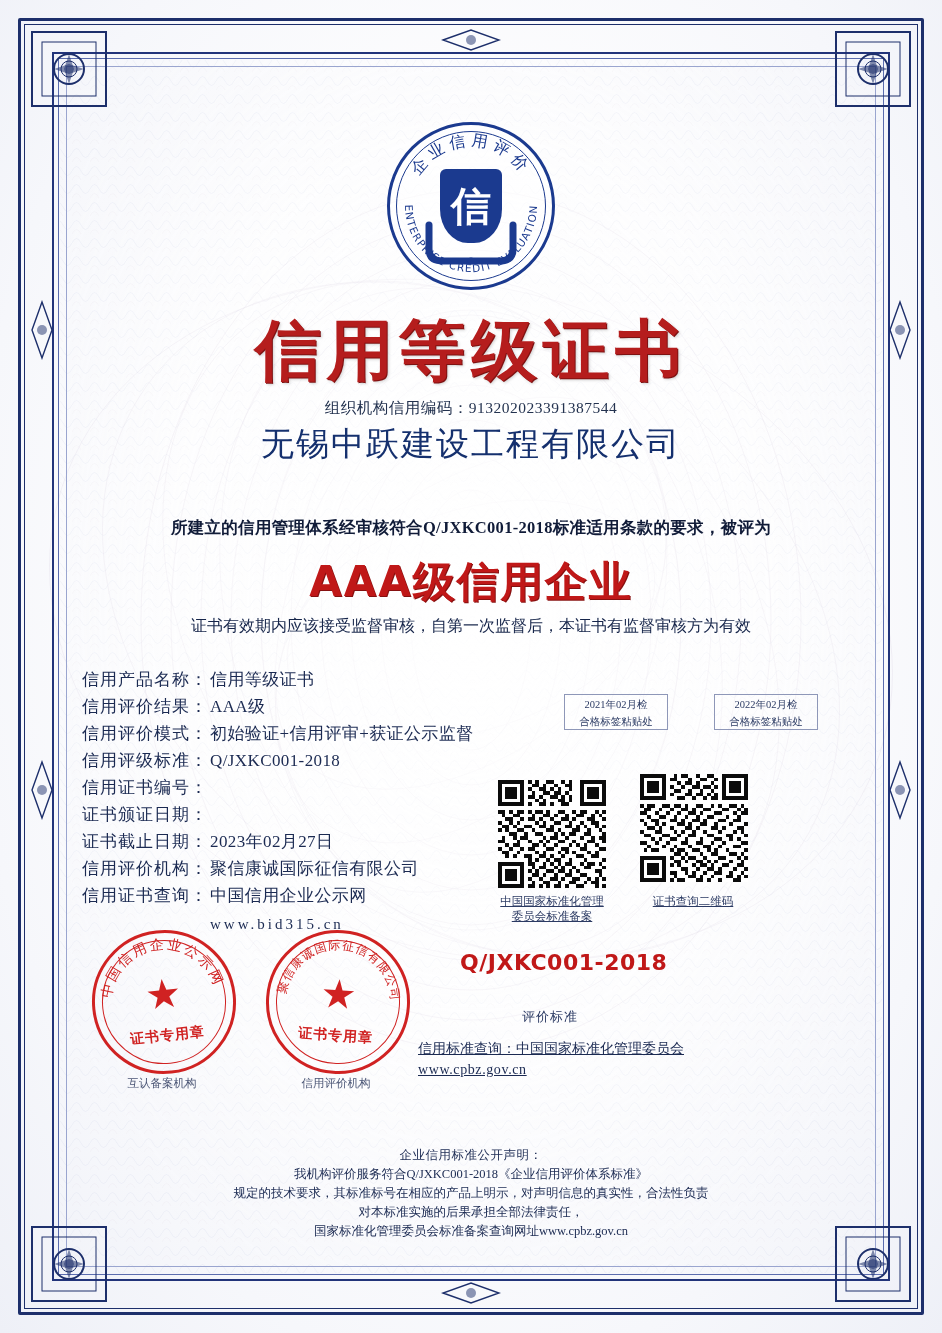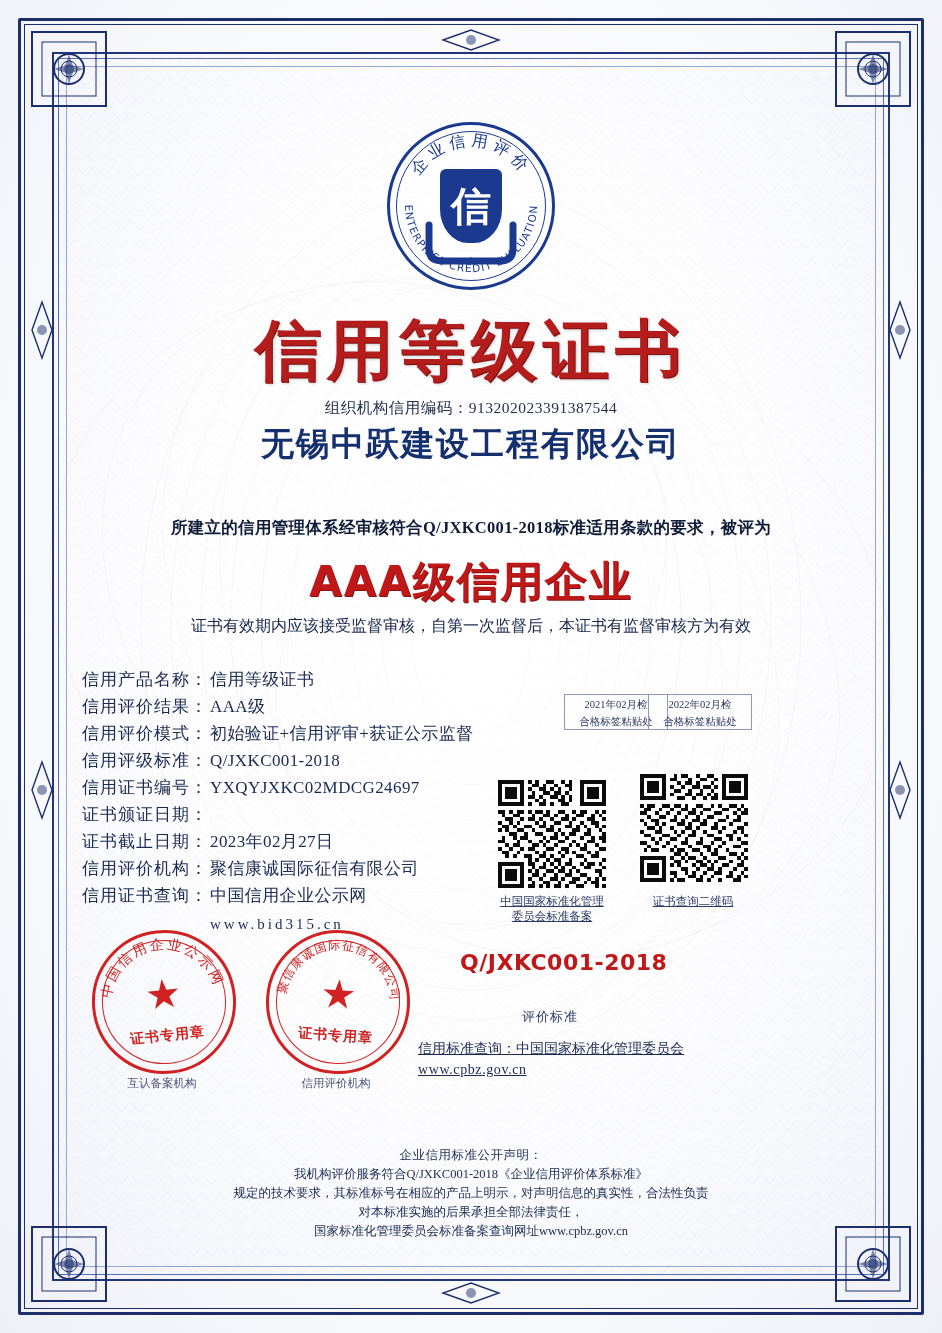--- a/index.html
+++ b/index.html
@@ -110,21 +110,21 @@
     text-shadow:1px 1px 0 #7e1212, 2px 2px 3px rgba(0,0,0,.18);
   }
 
   .code-line{
     position:absolute;left:0;right:0;top:328px;text-align:center;
     font-size:15.5px;color:#23324f;letter-spacing:.5px;
   }
   .company{
     position:absolute;left:0;right:0;top:352px;text-align:center;
     font-family:"DejaVu Sans", sans-serif;
-    font-weight:700;font-size:33px;color:#15306e;letter-spacing:2px;
+    font-weight:400;font-size:33px;color:#15306e;letter-spacing:2px;
   }
   .addr{
     position:absolute;left:0;right:0;top:405px;text-align:center;
     font-size:15.5px;color:#23324f;
   }
   .standard-line{
     position:absolute;left:0;right:0;top:447px;text-align:center;
     font-size:16.5px;color:#101b38;font-weight:700;letter-spacing:.3px;
   }
   .grade{
@@ -152,21 +152,21 @@
   }
 
   
   .insp{
     position:absolute;top:624px;width:104px;height:36px;
     border:1px solid #8e97b8;
     font-size:10.5px;line-height:17px;text-align:center;color:#2b3a63;
     padding-top:1px;box-sizing:border-box;
   }
   .insp1{left:494px;}
-  .insp2{left:578px;}
+  .insp2{left:644px;}
 
   
   .qr{position:absolute;width:108px;height:108px;}
   .qr1{left:428px;top:710px;}
   .qr2{left:570px;top:704px;}
   .qr canvas,.qr svg{display:block;width:100%;height:100%;}
   .qr-cap{
     position:absolute;font-size:11.5px;color:#2b3a63;text-align:center;line-height:15px;width:150px;text-decoration:underline;
   }
   .qr-cap1{left:407px;top:824px;}
@@ -393,21 +393,20 @@
       <div class="drow">
         <div class="dlabel">信用评价模式：</div>
         <div class="dval">初始验证+信用评审+获证公示监督</div>
       </div>
       <div class="drow">
         <div class="dlabel">信用评级标准：</div>
         <div class="dval">Q/JXKC001-2018</div>
       </div>
       <div class="drow">
         <div class="dlabel">信用证书编号：</div>
-        <div class="dval">YXQYJXKC02MDCG24697</div>
       </div>
       <div class="drow">
         <div class="dlabel">证书颁证日期：</div>
       </div>
       <div class="drow">
         <div class="dlabel">证书截止日期：</div>
         <div class="dval">2023年02月27日</div>
       </div>
       <div class="drow">
         <div class="dlabel">信用评价机构：</div>

